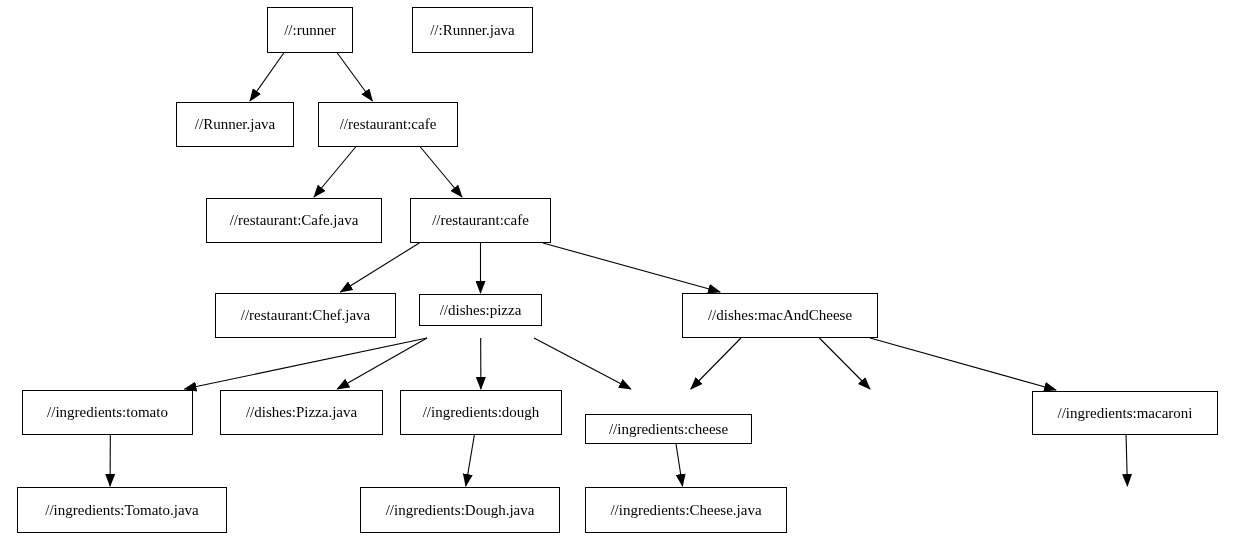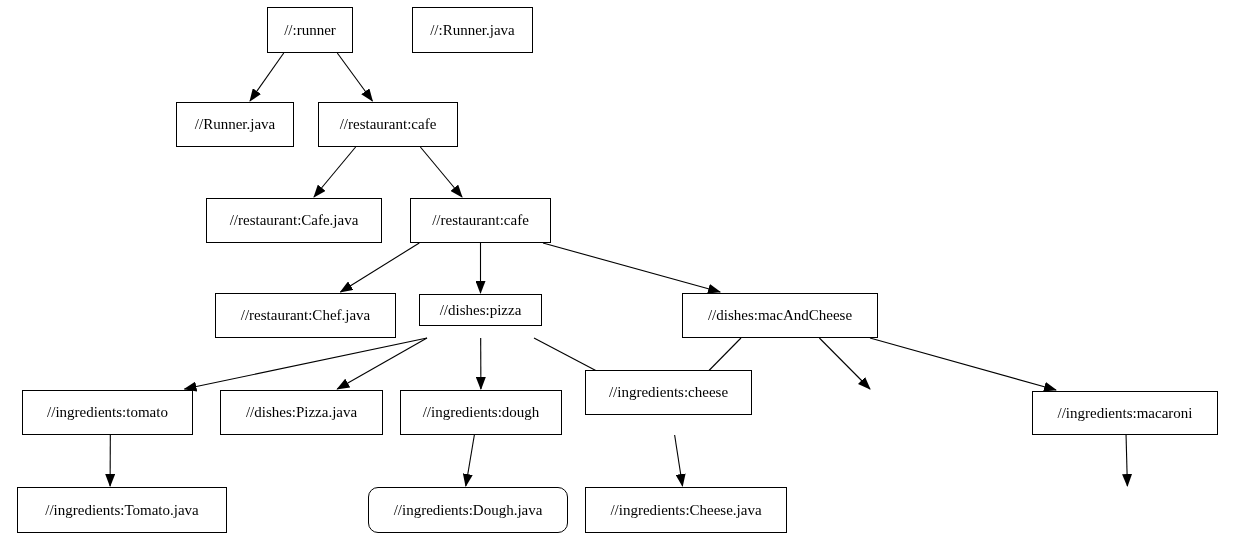--- a/index.html
+++ b/index.html
@@ -77,18 +77,18 @@
     <div class="node" style="left: 176px; top: 102px; width: 118px; height: 45px;">//Runner.java</div>
     <div class="node" style="left: 318px; top: 102px; width: 140px; height: 45px;">//restaurant:cafe</div>
     <div class="node" style="left: 206px; top: 198px; width: 176px; height: 45px;">//restaurant:Cafe.java</div>
     <div class="node" style="left: 410px; top: 198px; width: 141px; height: 45px;">//restaurant:cafe</div>
     <div class="node" style="left: 215px; top: 293px; width: 181px; height: 45px; text-align: center;">//restaurant:Chef.java</div>
     <div class="node" style="left: 419px; top: 294px; width: 123px; height: 32px;">//dishes:pizza</div>
     <div class="node" style="left: 682px; top: 293px; width: 196px; height: 45px;">//dishes:macAndCheese</div>
     <div class="node" style="left: 22px; top: 390px; width: 171px; height: 45px;">//ingredients:tomato</div>
     <div class="node" style="left: 220px; top: 390px; width: 163px; height: 45px;">//dishes:Pizza.java</div>
     <div class="node" style="left: 400px; top: 390px; width: 162px; height: 45px;">//ingredients:dough</div>
-    <div class="node" style="left: 585px; top: 370px; width: 167px; height: 45px;">//ingredients:cheese</div>
+    <div class="node" style="left: 585px; top: 414px; width: 167px; height: 30px;">//ingredients:cheese</div>
     <div class="node" style="left: 1032px; top: 391px; width: 186px; height: 44px;">//ingredients:macaroni</div>
     <div class="node" style="left: 17px; top: 487px; width: 210px; height: 46px;">//ingredients:Tomato.java</div>
-    <div class="node" style="left: 368px; top: 487px; width: 200px; height: 46px; border-radius: 10px;">//ingredients:Dough.java</div>
+    <div class="node" style="left: 360px; top: 487px; width: 200px; height: 46px;">//ingredients:Dough.java</div>
     <div class="node" style="left: 585px; top: 487px; width: 202px; height: 46px;">//ingredients:Cheese.java</div>
   </div>
 
 </body></html>

